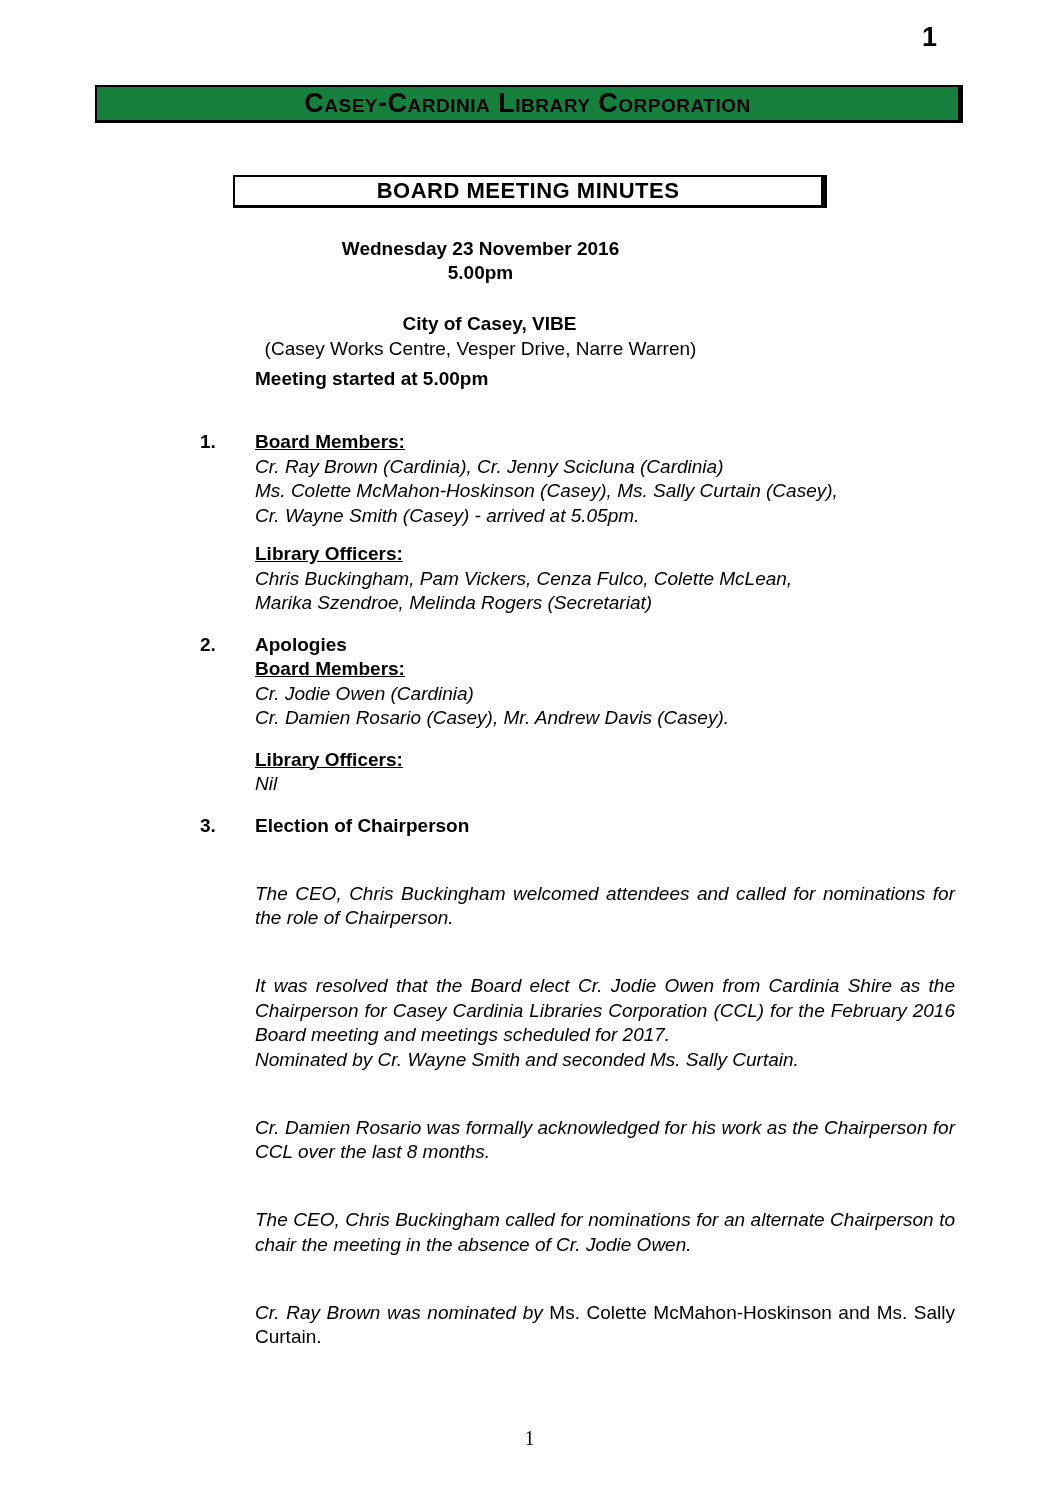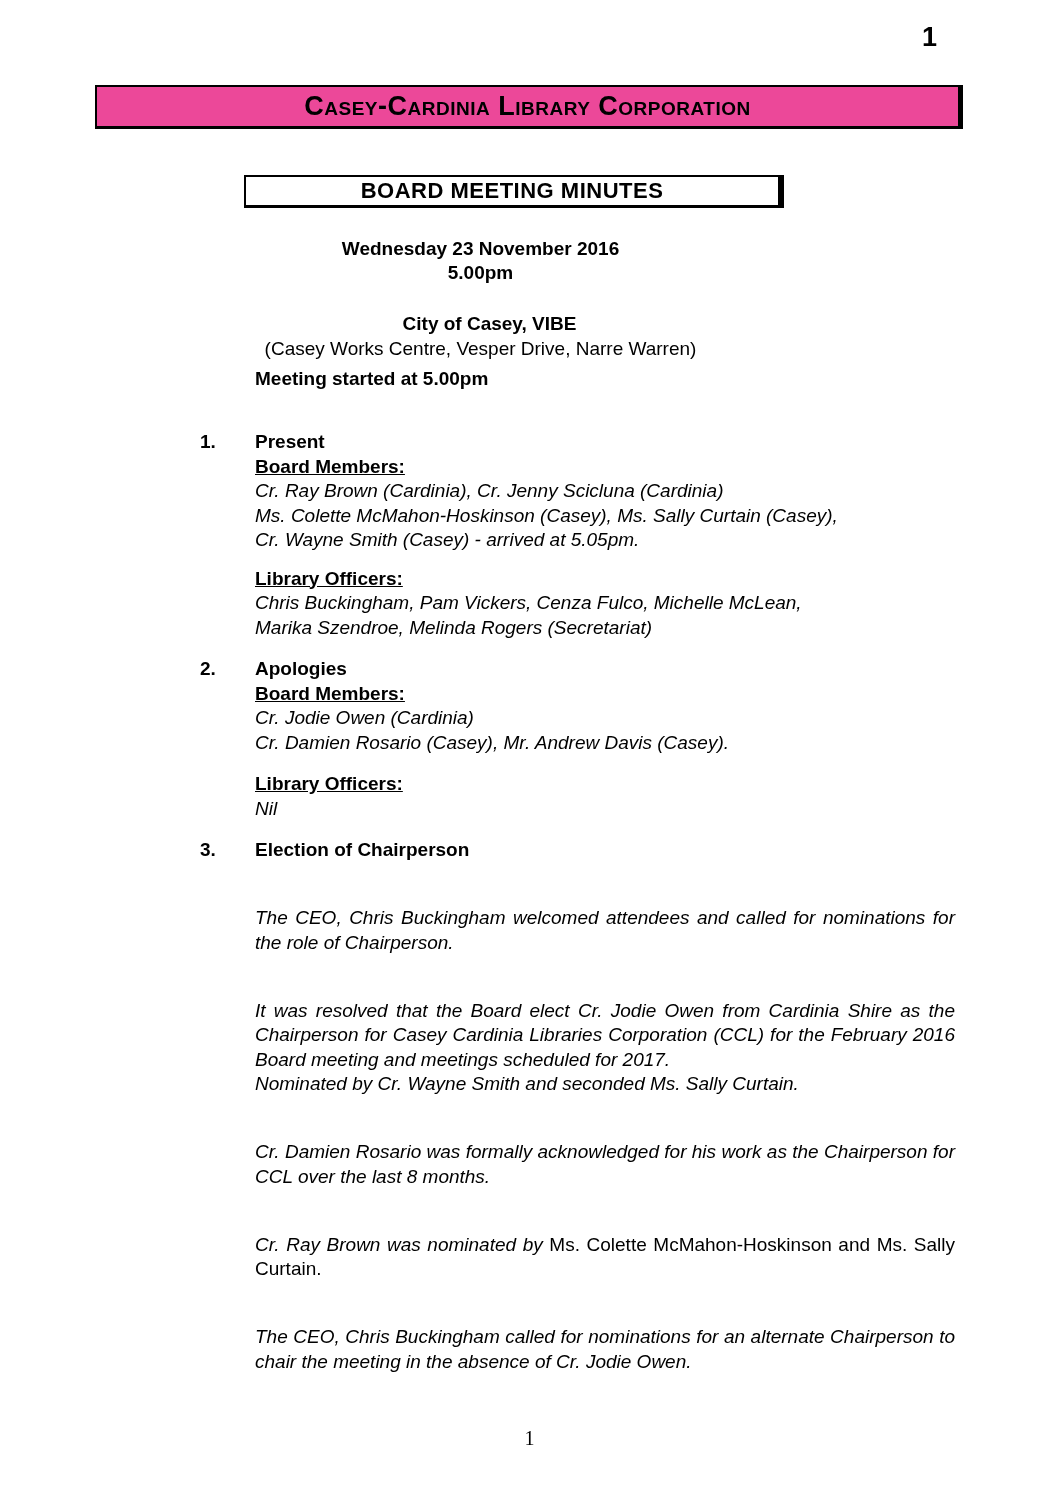--- a/index.html
+++ b/index.html
@@ -10,42 +10,41 @@
     background:#ffffff;
     font-family:"Liberation Sans", sans-serif;
     color:#000;
     overflow:hidden;
   }
   .top-page-num {
     position:absolute; top:22px; right:122px;
     font-size:27px; font-weight:bold;
   }
   .header-box {
-    position:absolute; left:95px; top:85px; width:868px; height:44px;
-    background:#ec4899;
+    position:absolute; left:95px; top:85px; width:868px; height:38px;
+    background:#15803d;
     border:2px solid #000;
     border-right-width:5px;
     border-bottom-width:3px;
     display:flex; align-items:center; justify-content:center;
   }
   .header-title {
     font-weight:bold;
     font-variant:small-caps;
     font-size:27px;
     letter-spacing:0.5px;
   }
   .minutes-box {
-    position:absolute; left:233px; top:175px; width:540px;
+    position:absolute; left:233px; top:175px; width:594px;
     border:2px solid #000;
     border-right-width:6px;
     border-bottom-width:3px;
     text-align:center;
     font-weight:bold; font-size:22px; letter-spacing:0.5px;
     line-height:28px;
-    margin-left:11px;
   }
   .center-lines { position:absolute; left:0; width:961px; text-align:center; font-size:19px; line-height:24px; }
   .date-block  { top:237px; font-weight:bold; }
   .venue-block { top:311px; line-height:25px; }
   .bold { font-weight:bold;margin-left:18px; }
   .started-note {
     position:absolute; left:255px; top:368px;
     font-size:19px; font-weight:bold;text-align:center;
   }
   .sections { position:absolute; left:200px; top:430px; width:760px; }
@@ -98,30 +97,29 @@
     <div>(Casey Works Centre, Vesper Drive, Narre Warren)</div>
   </div>
 
   <div class="started-note">Meeting started at 5.00pm</div>
 
   <div class="sections">
 
     <div class="section sec-1">
       <div class="sec-num">1.</div>
       <div class="sec-body">
-        <div class="sec-title">Present</div>
         <div class="group">
           <div class="group-heading">Board Members:</div>
           <div class="group-body">Cr. Ray Brown (Cardinia), Cr. Jenny Scicluna (Cardinia)
 Ms. Colette McMahon-Hoskinson (Casey), Ms. Sally Curtain (Casey),
 Cr. Wayne Smith (Casey) - arrived at 5.05pm.</div>
         </div>
         <div class="group">
           <div class="group-heading">Library Officers:</div>
-          <div class="group-body">Chris Buckingham, Pam Vickers, Cenza Fulco, Michelle McLean,
+          <div class="group-body">Chris Buckingham, Pam Vickers, Cenza Fulco, Colette McLean,
 Marika Szendroe, Melinda Rogers (Secretariat)</div>
         </div>
       </div>
     </div>
 
     <div class="section sec-2">
       <div class="sec-num">2.</div>
       <div class="sec-body">
         <div class="sec-title">Apologies</div>
         <div class="group">
@@ -144,24 +142,24 @@
           <span>The CEO, Chris Buckingham welcomed attendees and called for nominations for the role of Chairperson.</span>
         </p>
         <p class="para">
           <span>It was resolved that the Board elect Cr. Jodie Owen from Cardinia Shire as the Chairperson for Casey Cardinia Libraries Corporation (CCL) for the February 2016 Board meeting and meetings scheduled for 2017.
 Nominated by Cr. Wayne Smith and seconded Ms. Sally Curtain.</span>
         </p>
         <p class="para">
           <span>Cr. Damien Rosario was formally acknowledged for his work as the Chairperson for CCL over the last 8 months.</span>
         </p>
         <p class="para">
-          <span>Cr. Ray Brown was nominated by </span><span class="upright">Ms. Colette McMahon-Hoskinson and Ms. Sally Curtain.</span>
+          <span>The CEO, Chris Buckingham called for nominations for an alternate Chairperson to chair the meeting in the absence of Cr. Jodie Owen.</span>
         </p>
         <p class="para">
-          <span>The CEO, Chris Buckingham called for nominations for an alternate Chairperson to chair the meeting in the absence of Cr. Jodie Owen.</span>
+          <span>Cr. Ray Brown was nominated by </span><span class="upright">Ms. Colette McMahon-Hoskinson and Ms. Sally Curtain.</span>
         </p>
       </div>
     </div>
 
   </div>
 
   <div class="bottom-page-num">1</div>
 
 </div>
 

